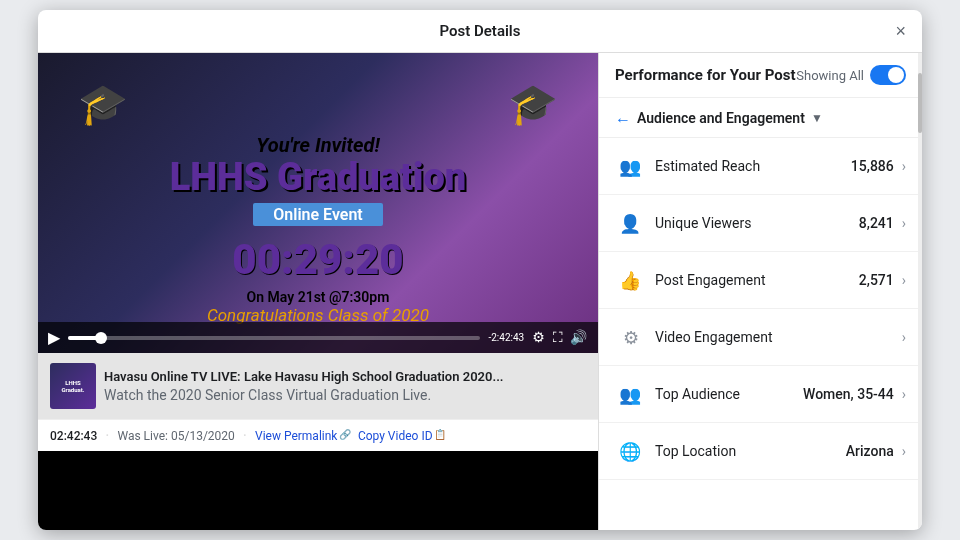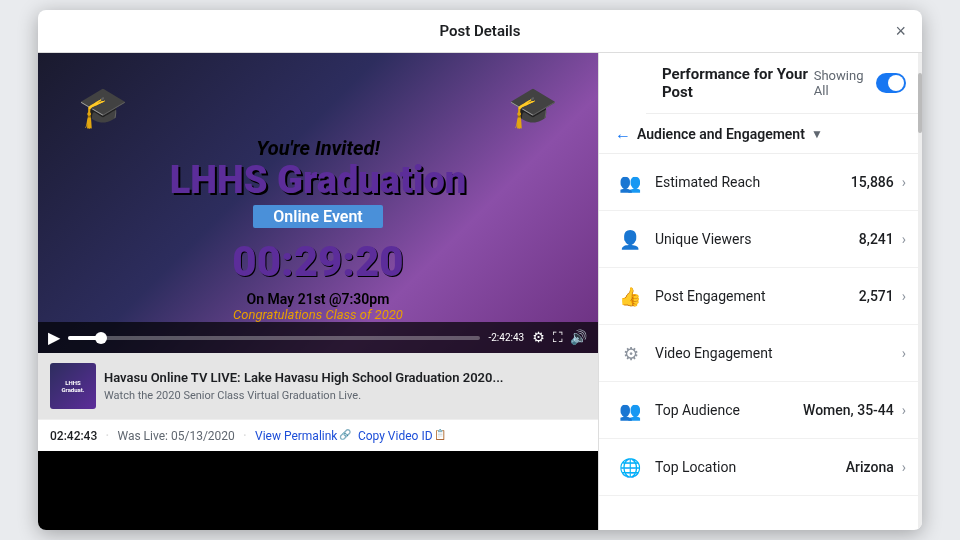--- a/index.html
+++ b/index.html
@@ -144,21 +144,21 @@
       color: #5c2d9a;
       text-shadow: 1px 1px 0 #000;
       margin: 5px 0;
     }
     .date-text {
       font-size: 14px;
       font-weight: 600;
       color: #000;
     }
     .congrats-text {
-      font-size: 13px;
+      font-size: 17px;
       color: #e8a000;
       font-style: italic;
     }
     .video-controls {
       display: flex;
       align-items: center;
       background: rgba(0,0,0,0.7);
       padding: 6px 10px;
       gap: 8px;
       position: absolute;
@@ -227,21 +227,21 @@
     .post-text-info {
       flex: 1;
     }
     .post-title {
       font-size: 13px;
       color: #1c1e21;
       font-weight: 600;
       line-height: 1.3;
     }
     .post-subtitle {
-      font-size: 11px;
+      font-size: 14px;
       color: #606770;
       margin-top: 2px;
     }
     .post-meta {
       background: #fff;
       padding: 6px 12px;
       border-top: 1px solid #eee;
       display: flex;
       align-items: center;
       gap: 8px;
@@ -277,21 +277,20 @@
       display: flex;
       flex-direction: column;
       overflow: hidden;
     }
     .right-header {
       display: flex;
       align-items: center;
       justify-content: space-between;
       padding: 12px 16px;
       border-bottom: 1px solid #eee;
-      margin-left: 47px;
     }
     .right-title {
       font-size: 15px;
       font-weight: 700;
       color: #1c1e21;
     }
     .showing-all {
       display: flex;
       align-items: center;
       gap: 6px;

